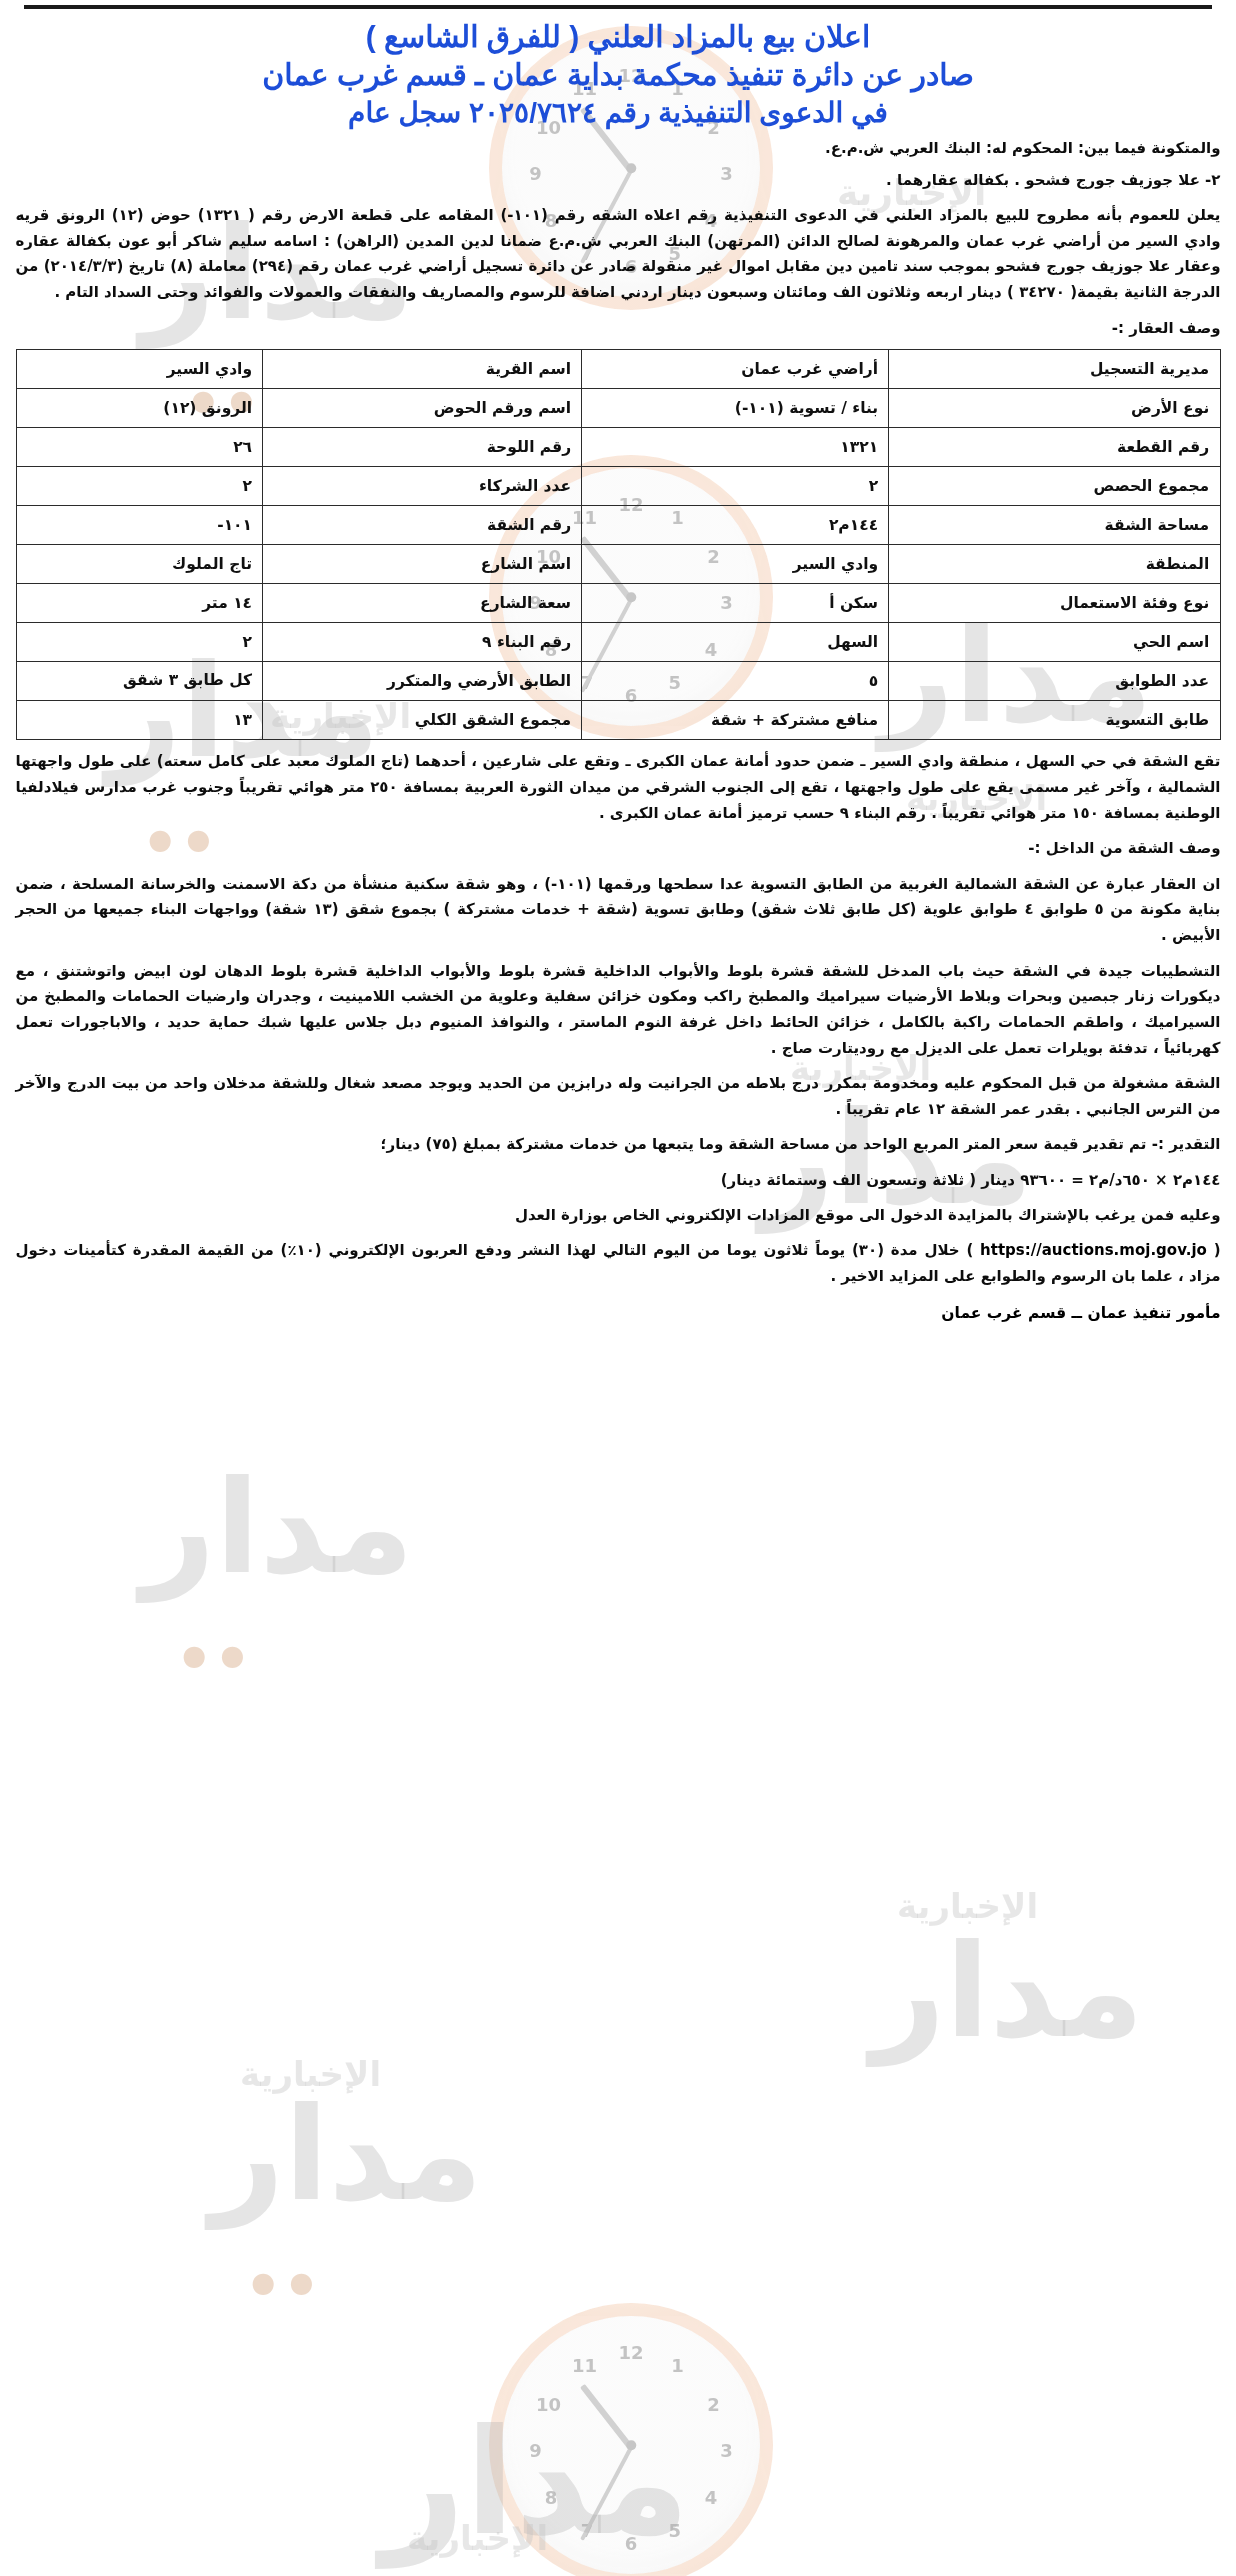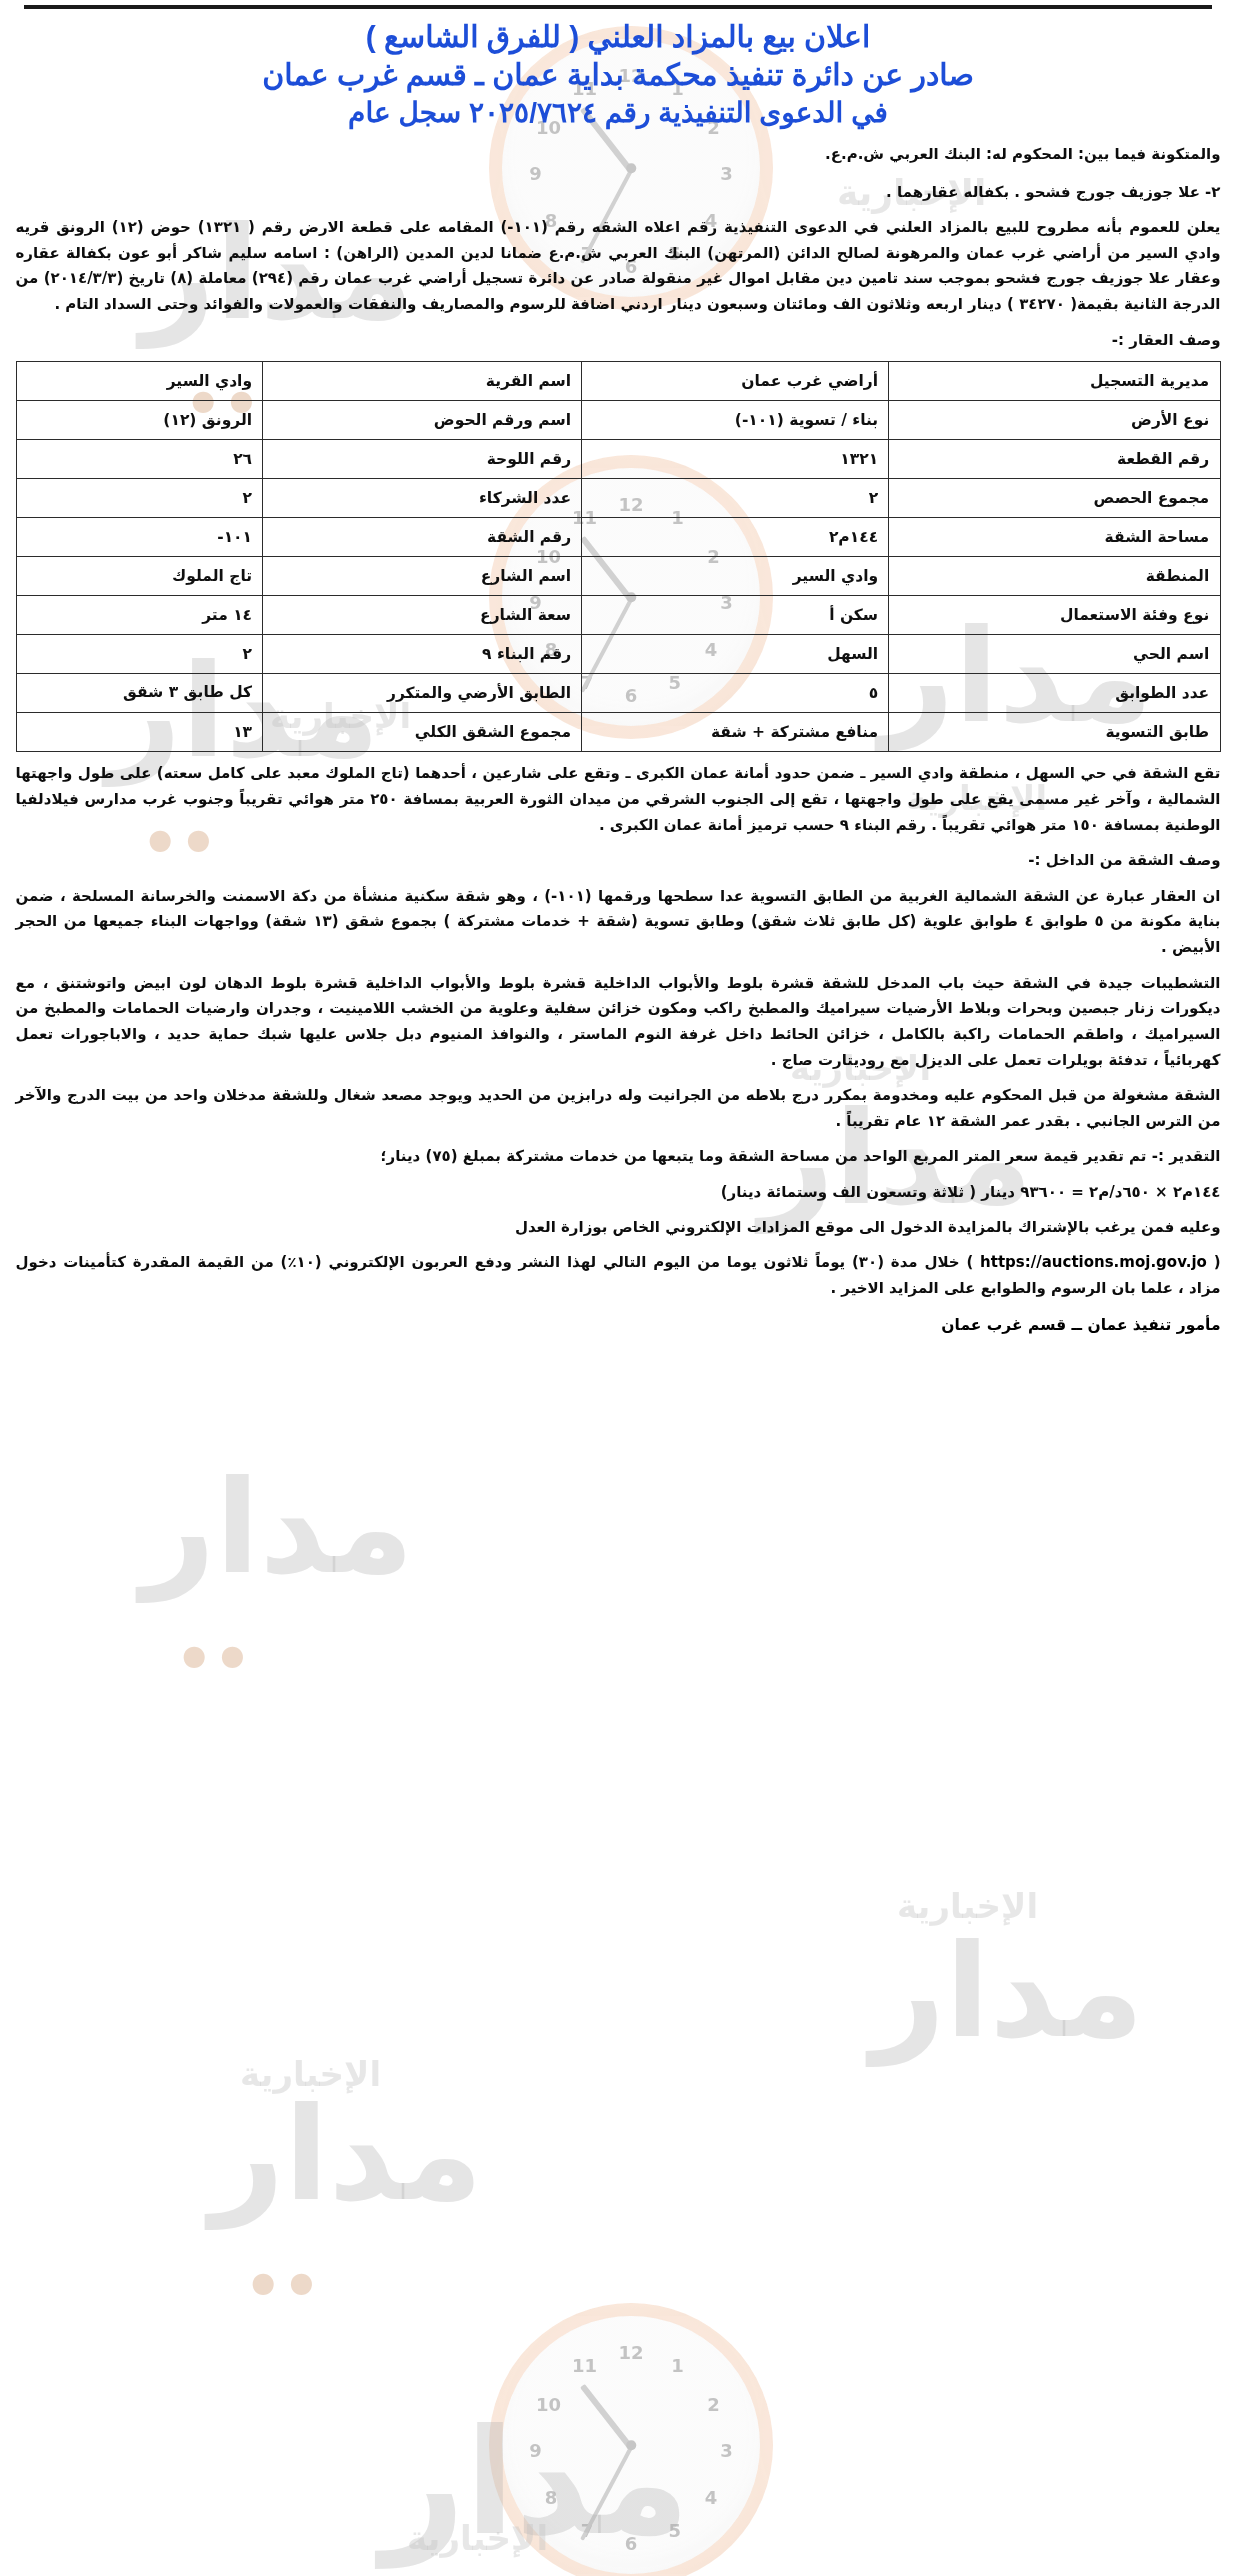--- a/index.html
+++ b/index.html
@@ -61,21 +61,21 @@
   .hd2 { font-size:30px; margin-top:1.7px; }
   .hd3 { font-size:28px; margin-top:1.7px; }
 
   
   .p {
     font-size:15px; line-height:1.72; text-align:justify;
     font-weight:700; color:#0d0d0d; margin-top:9.5px;
     font-family:"DejaVu Sans", sans-serif;
   }
   .p-right { text-align:right; }
-  .p-tight { margin-top:12px; }
+  .p-tight { margin-top:6px; }
   .p-lead { text-align:justify; text-align-last:right; }
 
   
   table.prop {
     width:100%; border-collapse:collapse; margin:7.7px 0 5.2px;
     table-layout:fixed;
   }
   table.prop td {
     border:1.7px solid #2b2b2b;
     height:39px; padding:2.6px 10.3px;

